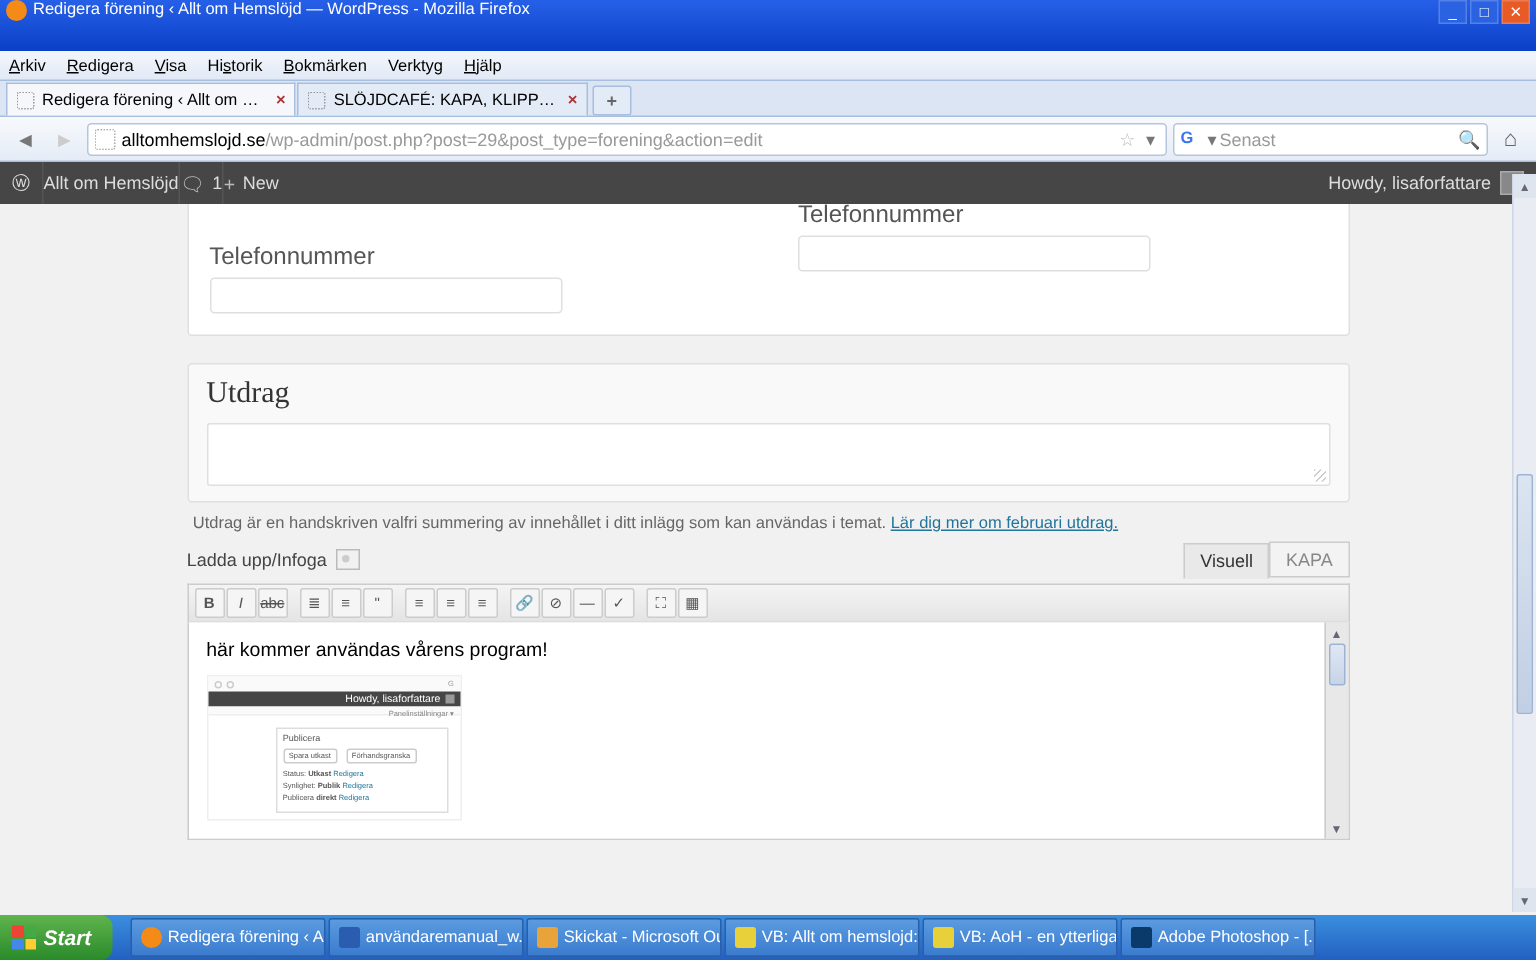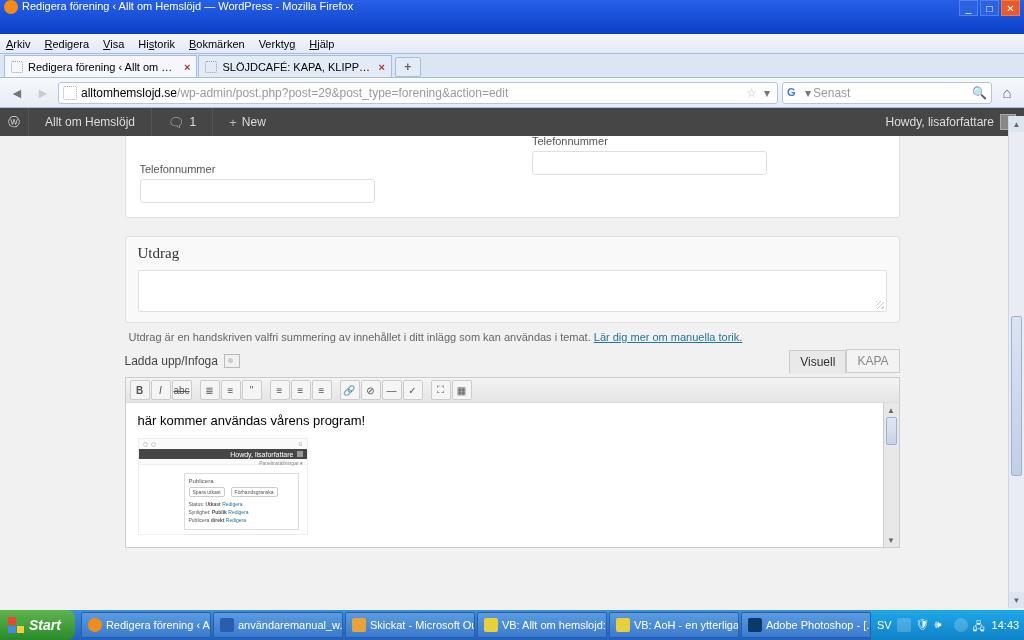--- a/index.html
+++ b/index.html
@@ -32,36 +32,36 @@
 .urlbox .star { margin-left: auto; color: #bbb; padding: 0 4px; }
 .urlbox .drop { color: #777; padding: 0 3px; }
 .searchbox { width: 210px; height: 22px; background: #fff; border: 1px solid #b5c5dd; border-radius: 3px; display: flex; align-items: center; padding: 0 4px; font-size: 12px; color: #999; }
 .searchbox .gic { width: 14px; height: 14px; margin-right: 4px; font-weight: bold; font-size: 11px; }
 .searchbox .gic .gb { color: #3b74ef; }
 .searchbox .mag { margin-left: auto; color: #89a; }
 .homebtn { width: 22px; height: 22px; display: flex; align-items: center; justify-content: center; color: #666; font-size: 15px; }
 
 .wpbar { background: #464646; height: 28px; display: flex; align-items: center; color: #ddd; font-size: 12px; }
 .wpbar .wlogo { width: 28px; display: flex; align-items: center; justify-content: center; }
-.wpbar .wlink { padding: 0 16px; height: 28px; display: flex; align-items: center; border-left: 1px solid #555; }
+.wpbar .wlink { padding: 0 0; height: 28px; display: flex; align-items: center; border-left: 1px solid #555; }
 .wpbar .wlink .ic { margin-right: 5px; font-size: 13px; color: #bbb; }
 .wpbar .howdy { margin-left: auto; padding: 0 8px; display: flex; align-items: center; }
 .wpbar .avatar { width: 16px; height: 16px; background: #888; margin-left: 6px; border: 1px solid #aaa; }
 
 .content { background: #f1f1f1; height: 474px; overflow: hidden; display: flex; justify-content: center; }
 .content-inner { width: 775px; padding-right: 0; }
 
 .postbox { background: #fff; border: 1px solid #dfdfdf; border-radius: 3px; margin-bottom: 18px; padding: 10px 14px 14px; }
 .field-row { display: flex; gap: 40px; }
 .field-col { flex: 1; }
-.field-label { color: #555; font-size: 11px; margin-bottom: 4px; }
+.field-label { color: #555; font-size: 16px; margin-bottom: 4px; }
 .field-input { width: 100%; max-width: 235px; height: 24px; background: #fff; border: 1px solid #dfdfdf; border-radius: 3px; }
 
 .excerpt-box { background: #f9f9f9; border: 1px solid #dfdfdf; border-radius: 3px; margin-bottom: 8px; }
-.excerpt-title { padding: 8px 12px; font-family: Georgia, serif; font-size: 15px; color: #333; }
+.excerpt-title { padding: 8px 12px; font-family: Georgia, serif; font-size: 20px; color: #333; }
 .excerpt-ta { margin: 0 12px 10px; background: #fff; border: 1px solid #dfdfdf; height: 42px; border-radius: 2px; position: relative; }
 .excerpt-ta::after { content: ''; position: absolute; right: 2px; bottom: 2px; width: 8px; height: 8px; background: repeating-linear-gradient(135deg, #ccc 0 1px, transparent 1px 3px); }
 .excerpt-help { font-size: 11px; color: #666; margin: 0 0 6px 4px; }
 .excerpt-help a { color: #21759b; text-decoration: underline; }
 
 .editor-wrap { }
 .editor-top { display: flex; align-items: center; margin: 6px 0 4px; }
 .upload-label { font-size: 12px; color: #444; }
 .upload-icon { display: inline-block; width: 16px; height: 14px; border: 1px solid #bbb; margin-left: 6px; position: relative; }
 .upload-icon::after { content: ''; position: absolute; left: 3px; top: 3px; width: 5px; height: 5px; background: #ccc; border-radius: 50%; }
@@ -200,21 +200,21 @@
           <div class="field-input"></div>
         </div>
       </div>
     </div>
 
     <div class="excerpt-box">
       <div class="excerpt-title">Utdrag</div>
       <div class="excerpt-ta"></div>
     </div>
     <div class="excerpt-help">
-      <span>Utdrag är en handskriven valfri summering av innehållet i ditt inlägg som kan användas i temat. </span><a href="#">Lär dig mer om manuella torik.</a>
+      <span>Utdrag är en handskriven valfri summering av innehållet i ditt inlägg som kan användas i temat. </span><a href="#">Lär dig mer om februari utdrag.</a>
     </div>
 
     <div class="editor-wrap">
       <div class="editor-top">
         <span class="upload-label">Ladda upp/Infoga</span>
         <span class="upload-icon"></span>
         <div class="edtabs">
           <div class="edtab active">Visuell</div>
           <div class="edtab">KAPA</div>
         </div>
@@ -320,22 +320,13 @@
       </div>
     <div class="tbitem">
         <div class="tic" style="background:#e8d03a;"></div>
         <span>VB: AoH - en ytterliga...</span>
       </div>
     <div class="tbitem">
         <div class="tic" style="background:#0a3a6a;"></div>
         <span>Adobe Photoshop - [...</span>
       </div>
   </div>
-  <div class="tray">
-    <span>SV</span>
-    <span class="ti" style="background:#fff3;border-radius:2px;"></span>
-    <span class="ti">🛡</span>
-    <span class="ti">🕪</span>
-    <span class="ti" style="background:#fff3;border-radius:7px;"></span>
-    <span class="ti">🖧</span>
-    <span>14:43</span>
-  </div>
 </div>
 
 </body></html>

